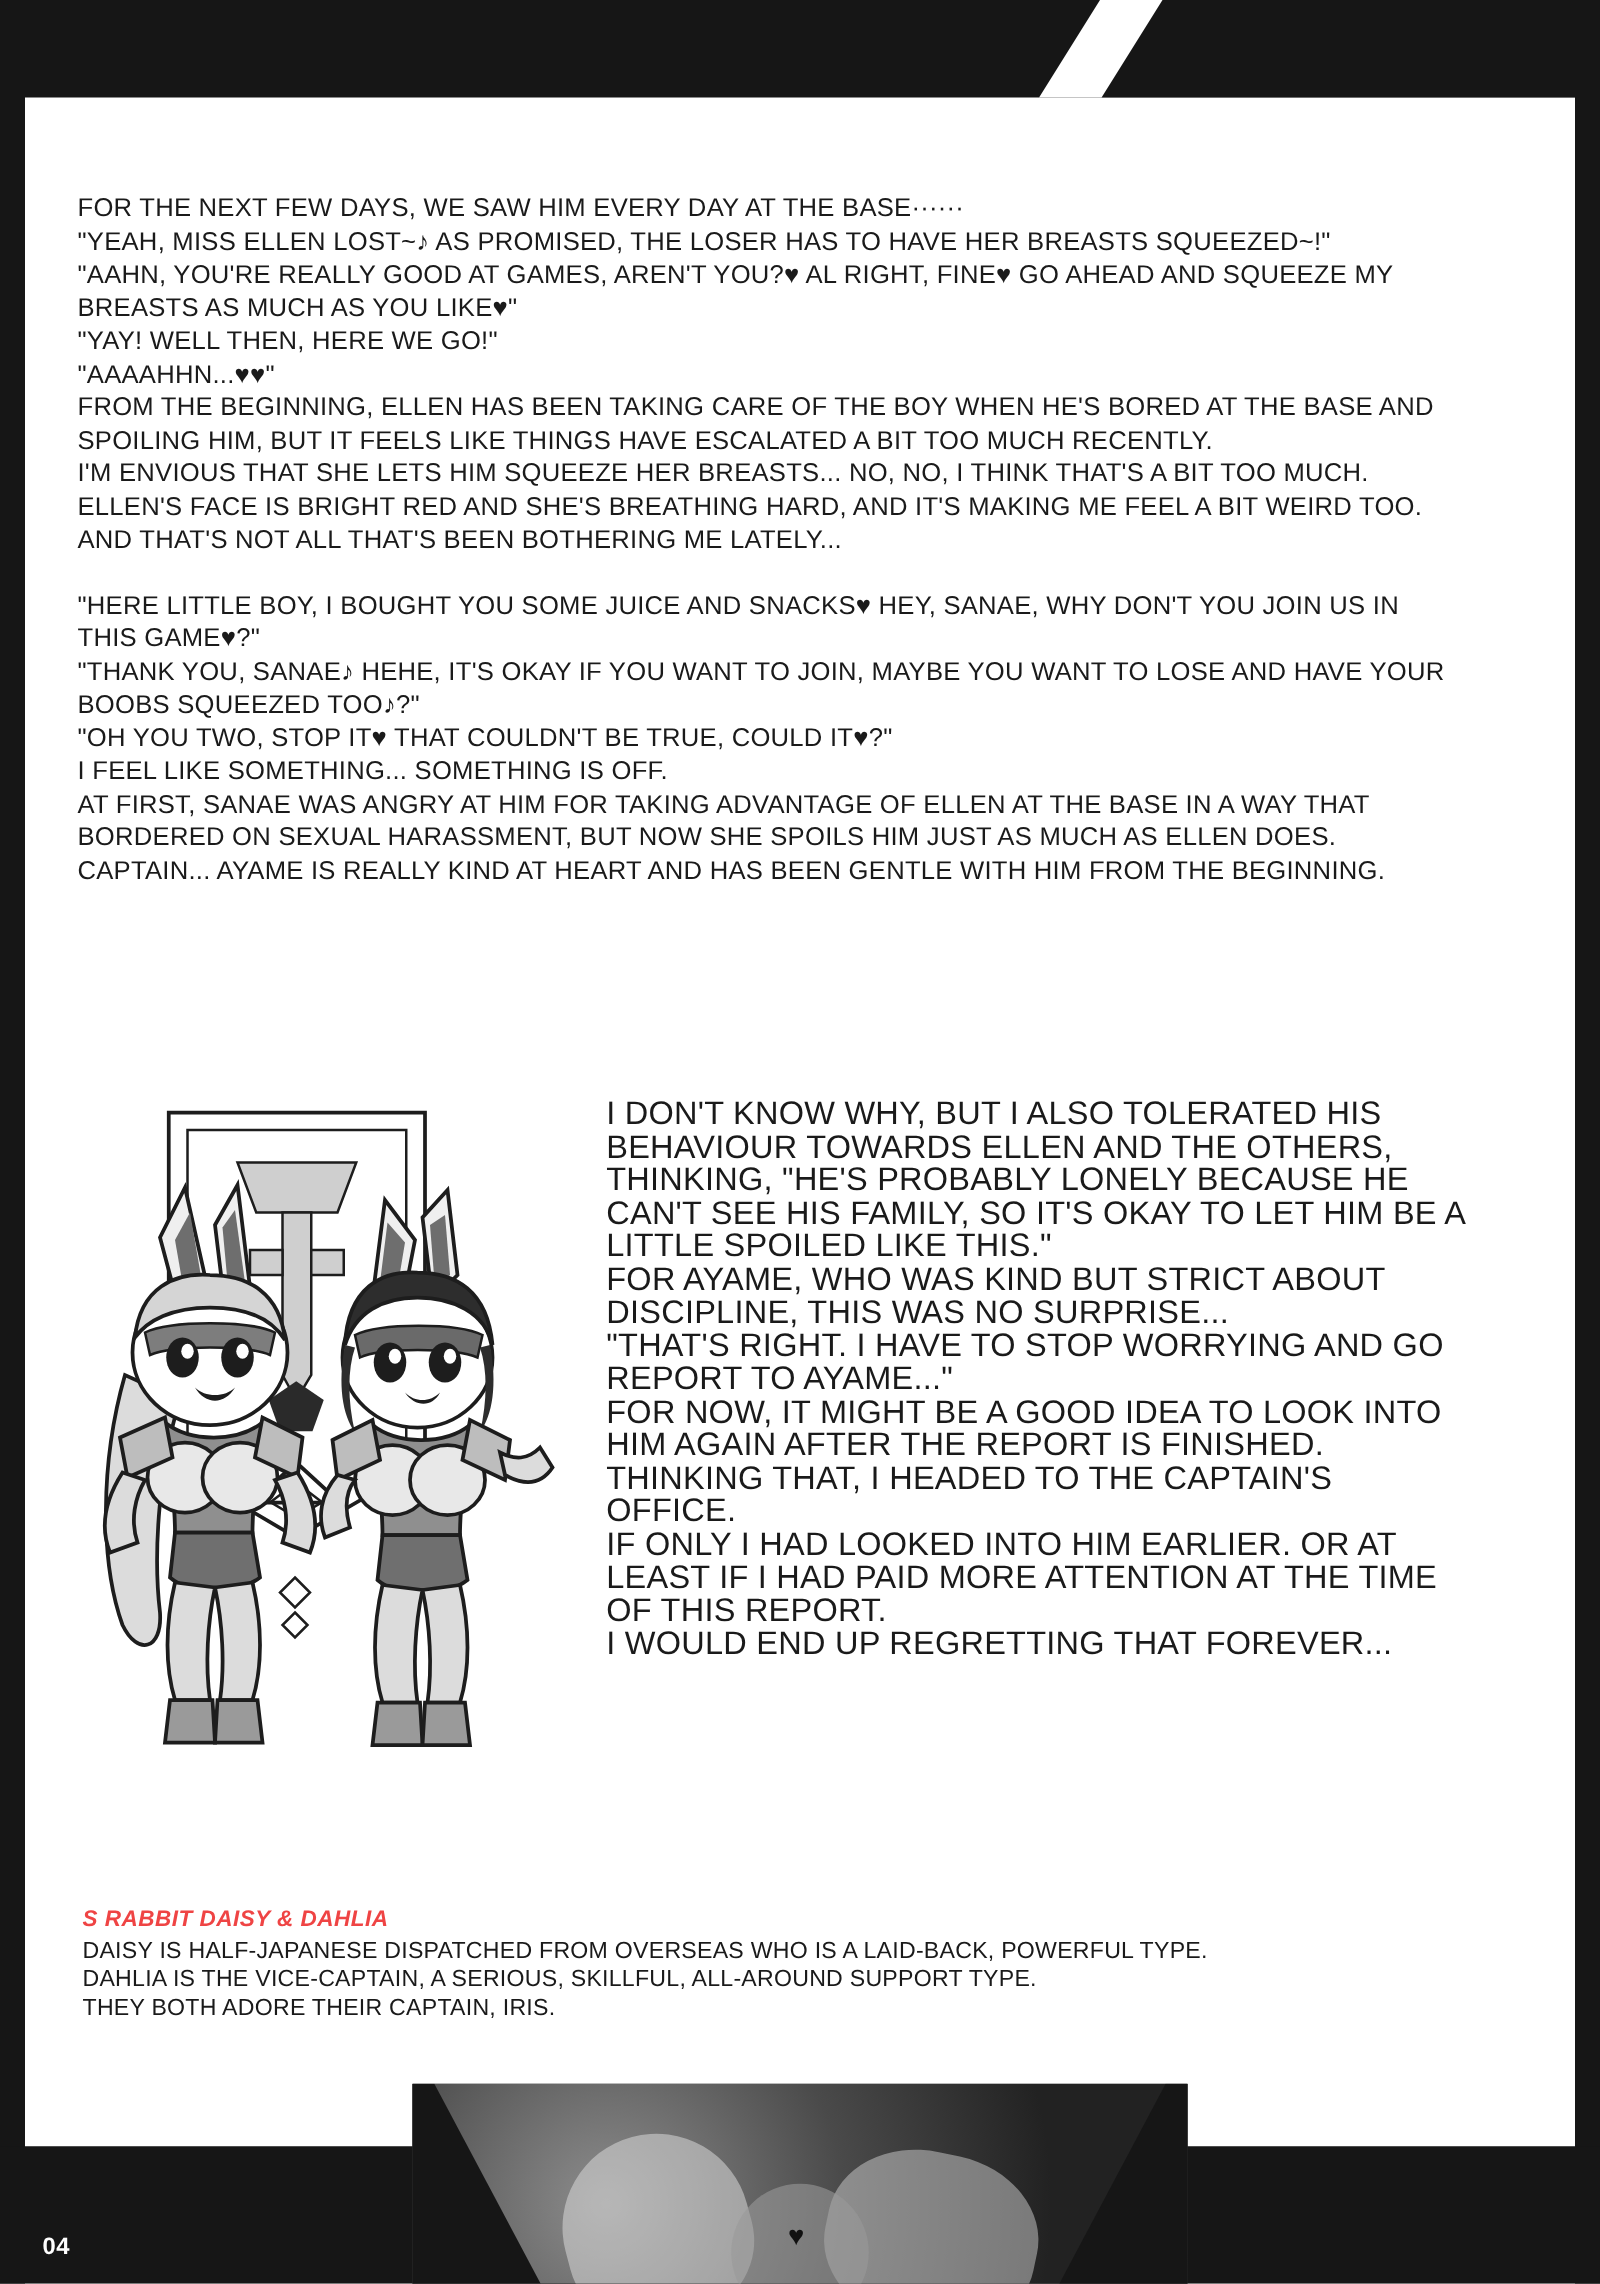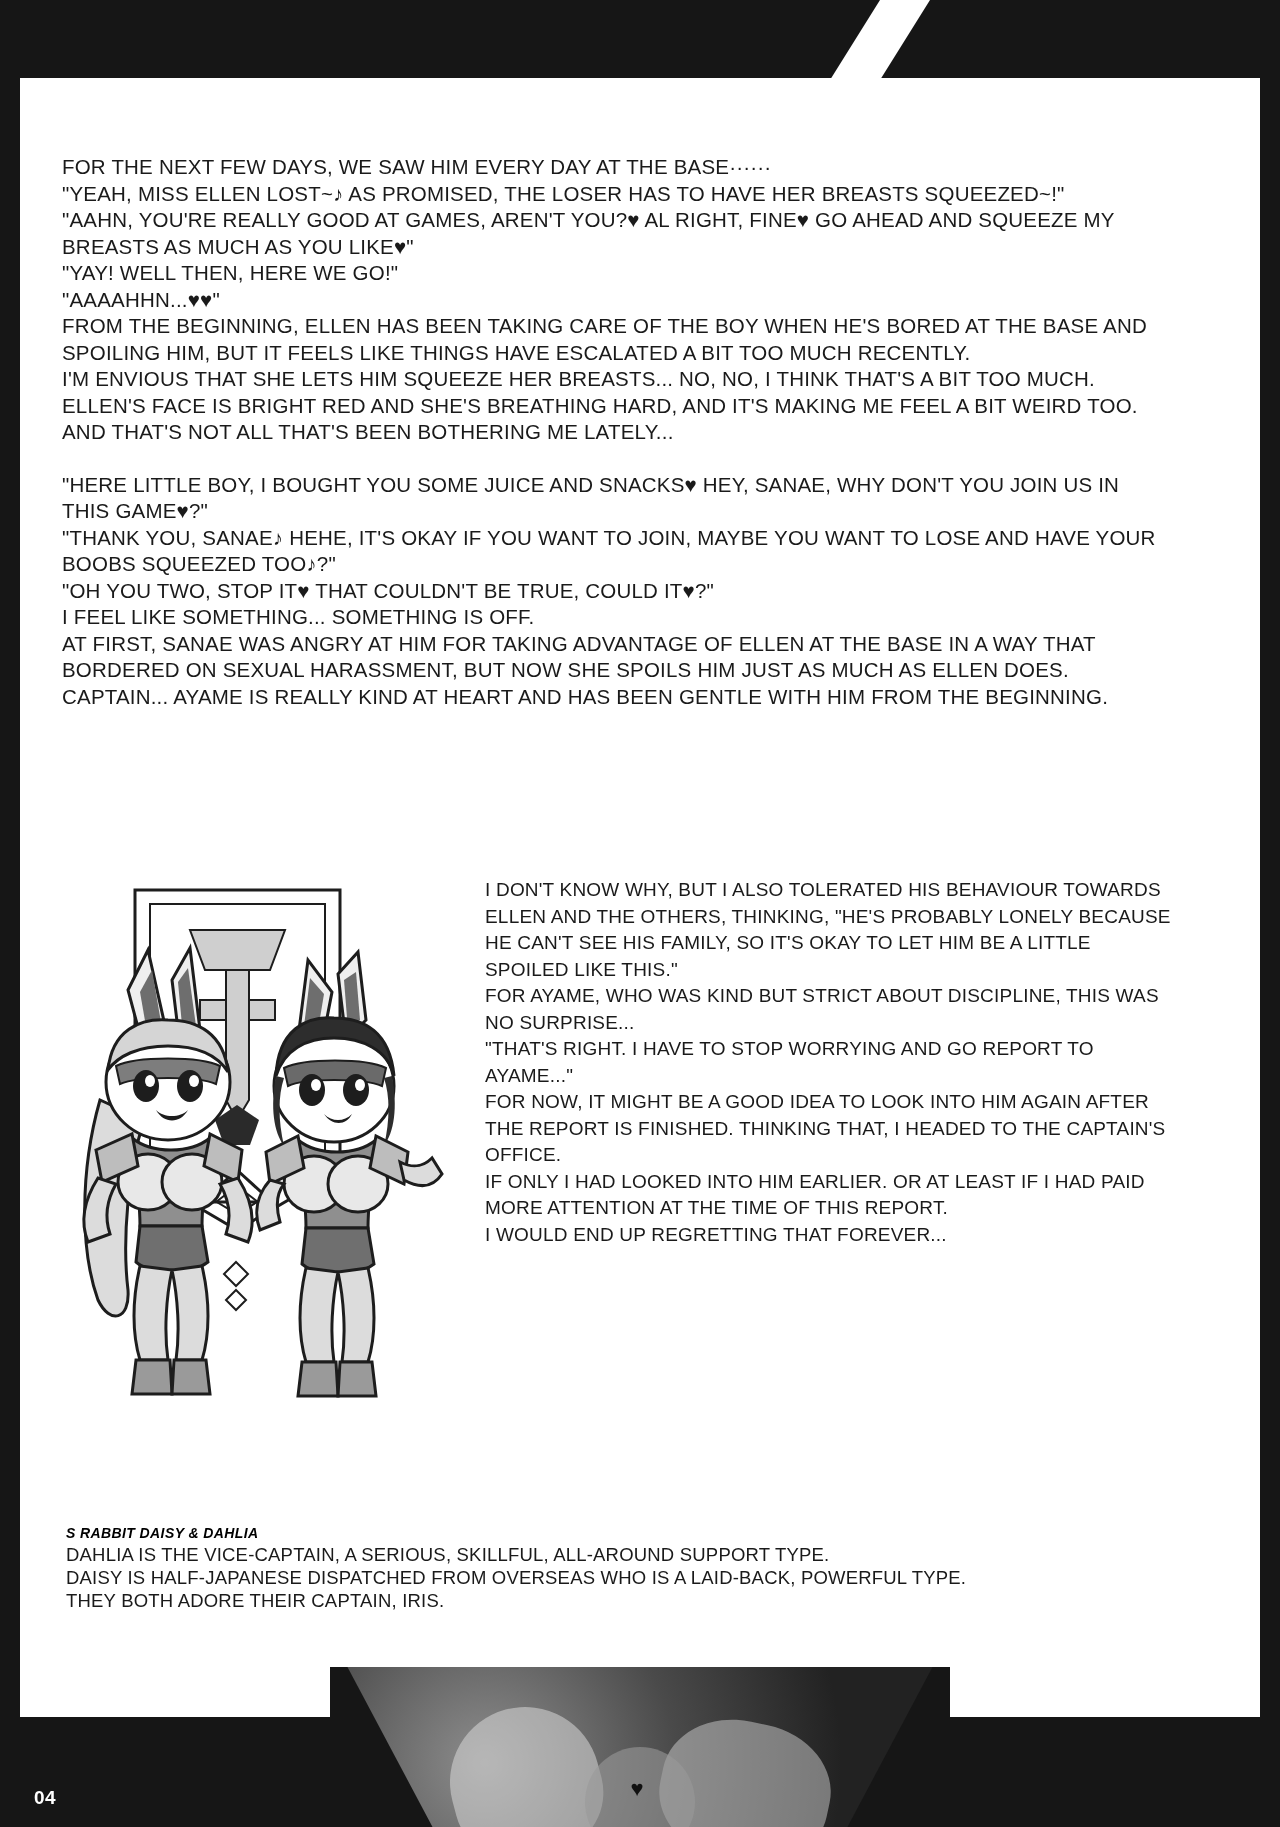--- a/index.html
+++ b/index.html
@@ -99,21 +99,21 @@
   }
   .story-text .spacer {
     height: 26px;
   }
 
   .right-column {
     position: absolute;
     left: 485px;
     top: 877px;
     width: 690px;
-    font-size: 19px;
+    font-size: 26px;
     line-height: 26.5px;
     color: #1a1a1a;
     letter-spacing: 0.2px;
     text-transform: uppercase;
   }
   .right-column p { margin: 0; }
 
   
   .illustration {
     position: absolute;
@@ -125,24 +125,24 @@
   .illus-svg { display: block; }
 
   
   .caption {
     position: absolute;
     left: 66px;
     top: 1525px;
     width: 1060px;
   }
   .caption-title {
-    font-size: 14px;
+    font-size: 18px;
     font-weight: bold;
     font-style: italic;
-    color: #000000;
+    color: #ef4444;
     letter-spacing: 0.4px;
     margin-bottom: 2px;
     text-transform: uppercase;
   }
   .caption-line {
     font-size: 18.5px;
     line-height: 23px;
     color: #1a1a1a;
     letter-spacing: 0.2px;
     text-transform: uppercase;
@@ -348,22 +348,22 @@
     <p>I DON'T KNOW WHY, BUT I ALSO TOLERATED HIS BEHAVIOUR TOWARDS ELLEN AND THE OTHERS, THINKING, "HE'S PROBABLY LONELY BECAUSE HE CAN'T SEE HIS FAMILY, SO IT'S OKAY TO LET HIM BE A LITTLE SPOILED LIKE THIS."</p>
     <p>FOR AYAME, WHO WAS KIND BUT STRICT ABOUT DISCIPLINE, THIS WAS NO SURPRISE...</p>
     <p>"THAT'S RIGHT. I HAVE TO STOP WORRYING AND GO REPORT TO AYAME..."</p>
     <p>FOR NOW, IT MIGHT BE A GOOD IDEA TO LOOK INTO HIM AGAIN AFTER THE REPORT IS FINISHED. THINKING THAT, I HEADED TO THE CAPTAIN'S OFFICE.</p>
     <p>IF ONLY I HAD LOOKED INTO HIM EARLIER. OR AT LEAST IF I HAD PAID MORE ATTENTION AT THE TIME OF THIS REPORT.</p>
     <p>I WOULD END UP REGRETTING THAT FOREVER...</p>
   </div>
 
   <div class="caption">
     <div class="caption-title">S RABBIT DAISY &amp; DAHLIA</div>
+    <div class="caption-line">DAISY IS HALF-JAPANESE DISPATCHED FROM OVERSEAS WHO IS A LAID-BACK, POWERFUL TYPE.</div>
     <div class="caption-line">DAHLIA IS THE VICE-CAPTAIN, A SERIOUS, SKILLFUL, ALL-AROUND SUPPORT TYPE.</div>
-    <div class="caption-line">DAISY IS HALF-JAPANESE DISPATCHED FROM OVERSEAS WHO IS A LAID-BACK, POWERFUL TYPE.</div>
     <div class="caption-line">THEY BOTH ADORE THEIR CAPTAIN, IRIS.</div>
   </div>
 
   <div class="bottom-photo">
     <div class="bottom-photo-inner"></div>
     <div class="bottom-photo-shape1"></div>
     <div class="bottom-photo-shape2"></div>
     <div class="bottom-photo-shape3"></div>
     <div class="bottom-photo-heart">♥</div>
     <div class="bottom-photo-angle-l"></div>

